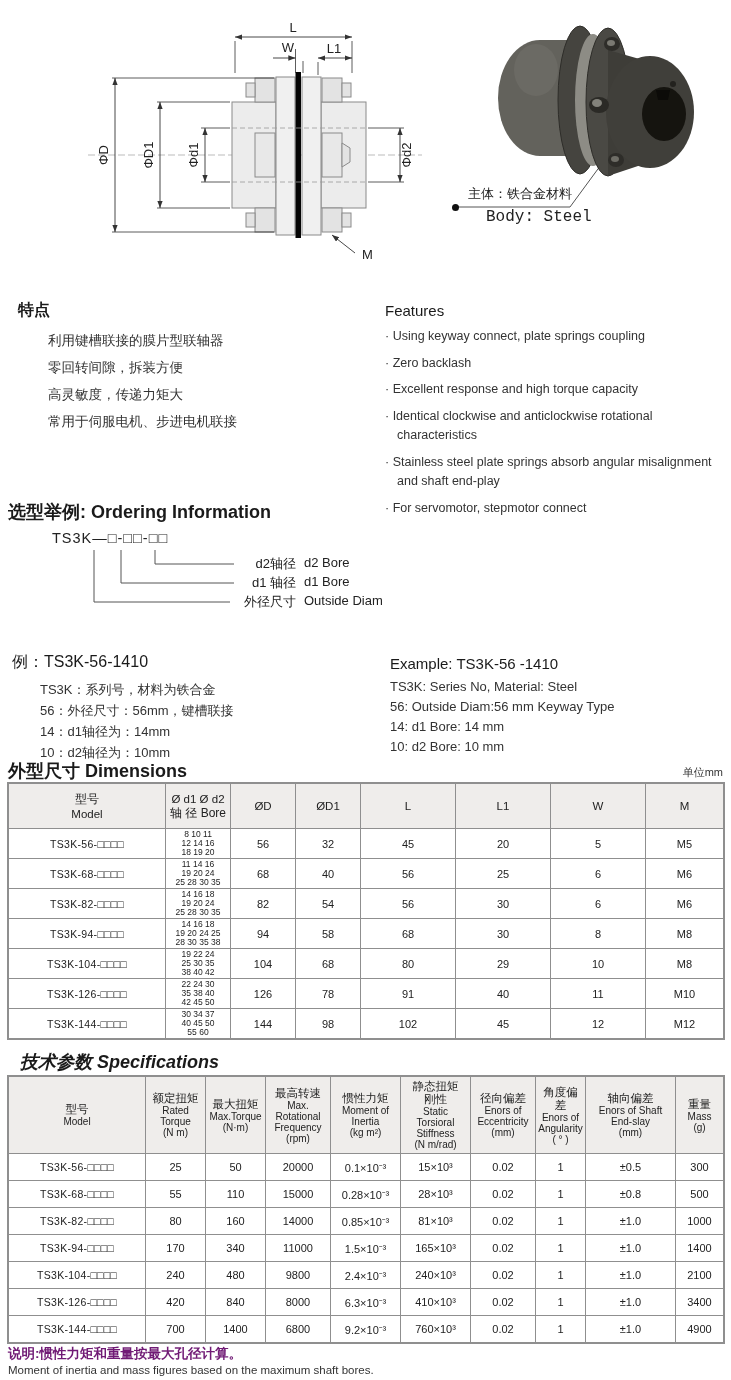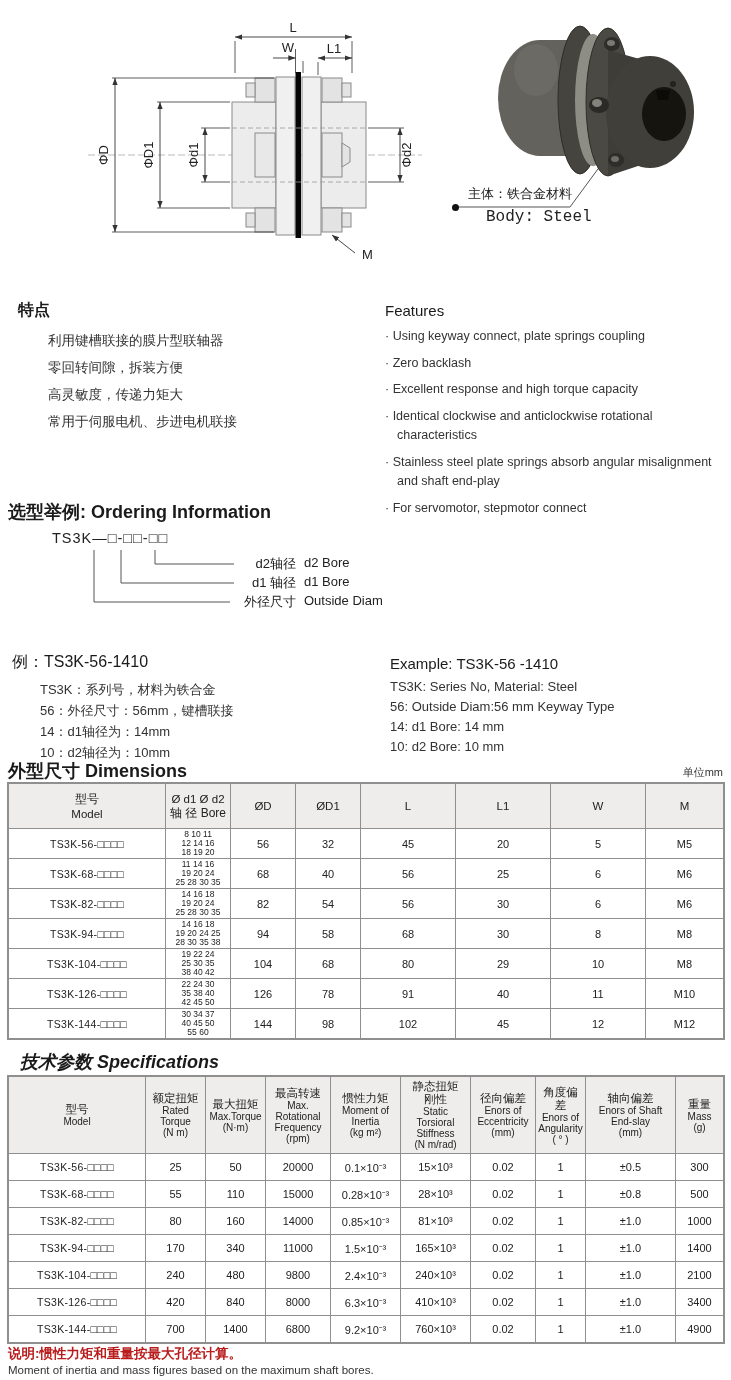--- a/index.html
+++ b/index.html
@@ -44,21 +44,21 @@
   .dims .hz{font-size:12px;line-height:15px;}
   .dims .he{font-size:11.5px;line-height:14px;}
   .dims td{font-size:11px;height:25px;}
   .dims td.multi{font-size:8.5px;line-height:9px;padding:1px 0;}
   .specs thead th{height:76px;}
   .specs .hz{font-size:11.5px;line-height:13px;}
   .specs .he{font-size:10px;line-height:11px;}
   .specs td{font-size:11px;height:26px;}
   td[data-name="model-cell"]{font-size:10.5px;letter-spacing:0.3px;}
 
-  .footnote-zh{font-size:13.5px;font-weight:bold;color:#b91c1c;text-align:center;}
+  .footnote-zh{font-size:13.5px;font-weight:bold;color:#701a75;text-align:center;}
   .footnote-en{font-size:11.5px;color:#333;}
 
   .caption-zh{font-size:13px;color:#222;white-space:nowrap;}
   .caption-en{font-size:16px;color:#222;white-space:nowrap;font-family:Liberation Mono, monospace;}
   .dot{width:7px;height:7px;border-radius:50%;background:#111;}
 </style>
 </head>
 <body data-name="catalog-page">
 
 <div class="abs" style="left:70px;top:15px;width:370px;height:255px;" data-name="technical-drawing">

